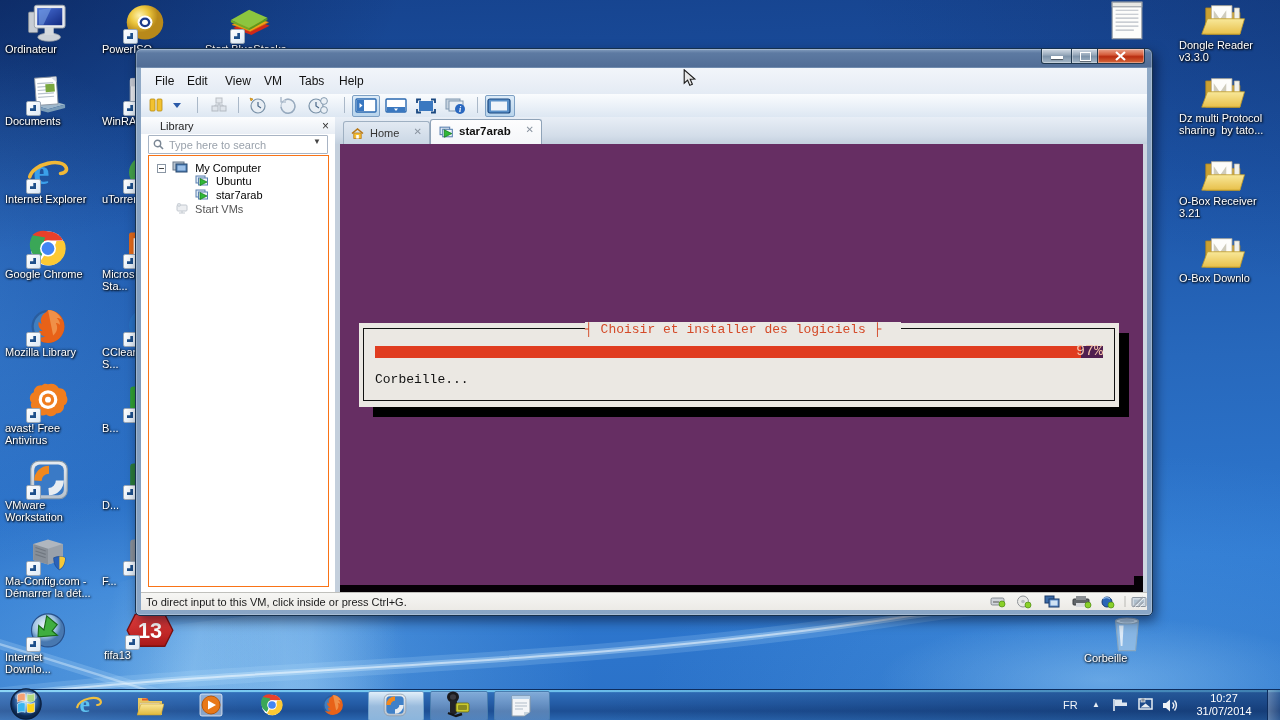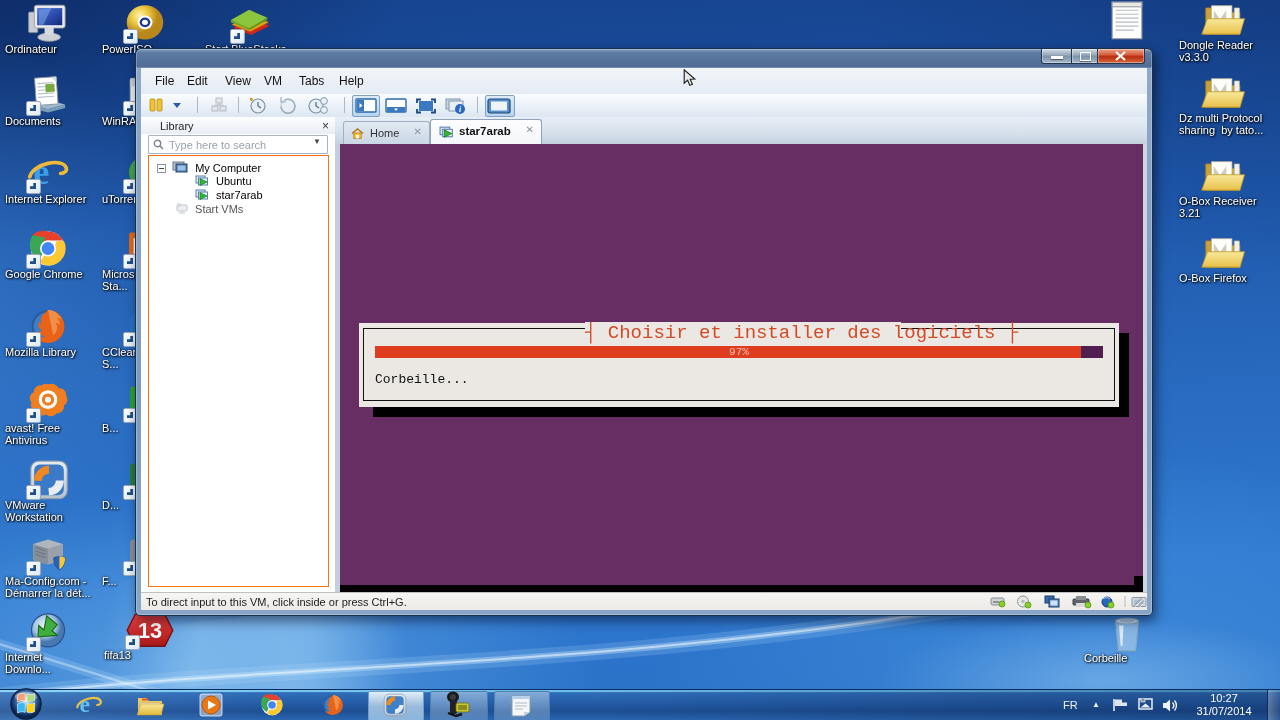--- a/index.html
+++ b/index.html
@@ -379,21 +379,21 @@
 
 <div class="dicon" style="left:1179px;top:235px">
       <div class="ig">
  <svg width="42" height="38" viewBox="0 0 42 38">
   <path d="M5 8 L5 31 L35 31 L35 12 L19 12 L16 8 Z" fill="#caa132" stroke="#a8821e" stroke-width=".7"></path>
   <path d="M10 6 h18 v23 h-18 Z" fill="#fdfdfa" stroke="#b8b09a" stroke-width=".7"></path>
   <path d="M12 26 V10 l5.5 8 5.5-8 v16 Z" fill="#cfccbc"></path>
   <path d="M30 8 h4.5 v21 h-4.5 Z" fill="#f2f2ec" stroke="#b8b09a" stroke-width=".6"></path>
   <path d="M1.5 31 L6.5 17.5 L39 17.5 L35 31 Z" fill="url(#fold)" stroke="#c09a28" stroke-width=".7"></path>
  </svg></div>
- <div class="lbl">O-Box Firefox</div>
+ <div class="lbl">O-Box Downlo</div>
     </div>
 
 <div class="dicon" style="left:1084px;top:615px">
       <div class="ig">
  <svg width="38" height="38" viewBox="0 0 38 38">
   <path d="M9 8 L29 8 L26.5 34 L11.5 34 Z" fill="rgba(190,215,235,.55)" stroke="#8aa8c0" stroke-width="1"></path>
   <path d="M12 12 L16 12 L15 30 L13.5 30 Z" fill="rgba(255,255,255,.7)"></path>
   <ellipse cx="19" cy="8" rx="10" ry="2.6" fill="rgba(220,238,250,.8)" stroke="#8aa8c0" stroke-width="1"></ellipse>
   <ellipse cx="19" cy="8" rx="6.5" ry="1.5" fill="rgba(160,190,215,.9)"></ellipse>
  </svg></div>
@@ -558,24 +558,24 @@
   </div>
   <div id="vmarea">
 
     <div style="position:absolute;left:0;right:0;bottom:0;height:8px;background:#050005"></div>
     <div style="position:absolute;right:0;bottom:0;width:9px;height:17px;background:#050005"></div>
 
     <div style="position:absolute;left:33px;top:189px;width:756px;height:84px;background:#000"></div>
 
     <div id="dlg" style="position:absolute;left:19px;top:179px;width:760px;height:84px;background:#ebe8e3;font-family:'Liberation Mono',monospace">
       <div style="position:absolute;left:4px;top:5px;right:4px;bottom:6px;border:1px solid #111"></div>
-      <div style="position:absolute;left:226px;top:-1px;width:316px;height:13px;background:#ebe8e3;color:#d44a28;font-size:19px;letter-spacing:0;white-space:nowrap">┤&nbsp;Choisir et installer des logiciels&nbsp;├</div>
+      <div style="position:absolute;left:226px;top:-1px;width:316px;height:13px;background:#ebe8e3;color:#d44a28;font-size:13px;letter-spacing:0;white-space:nowrap">┤&nbsp;Choisir et installer des logiciels&nbsp;├</div>
       <div style="position:absolute;left:16px;top:23px;width:728px;height:12px;background:#501f50">
         <div style="position:absolute;left:0;top:0;width:706px;height:12px;background:#e03c20"></div>
-        <div style="position:absolute;left:0;width:100%;text-align:center;top:0;color:#f2c0a8;font-size:11px;line-height:12px">97%</div>
+        <div style="position:absolute;left:0;width:100%;text-align:right;top:0;color:#f2c0a8;font-size:15px;line-height:12px">97%</div>
       </div>
       <div style="position:absolute;left:16px;top:49px;color:#111;font-size:13px">Corbeille...</div>
     </div>
   </div>
   <div id="statusbar">
       <span style="position:absolute;left:5px;top:3px">To direct input to this VM, click inside or press Ctrl+G.</span>
     <svg width="160" height="15" viewBox="0 0 160 15" style="position:absolute;left:848px;top:1px">
       <g>
           <rect x="2" y="4" width="13" height="7" rx="1.5" fill="#d0d4da" stroke="#70767e" stroke-width=".8"></rect>
           <line x1="4" y1="8" x2="10" y2="8" stroke="#555"></line>

